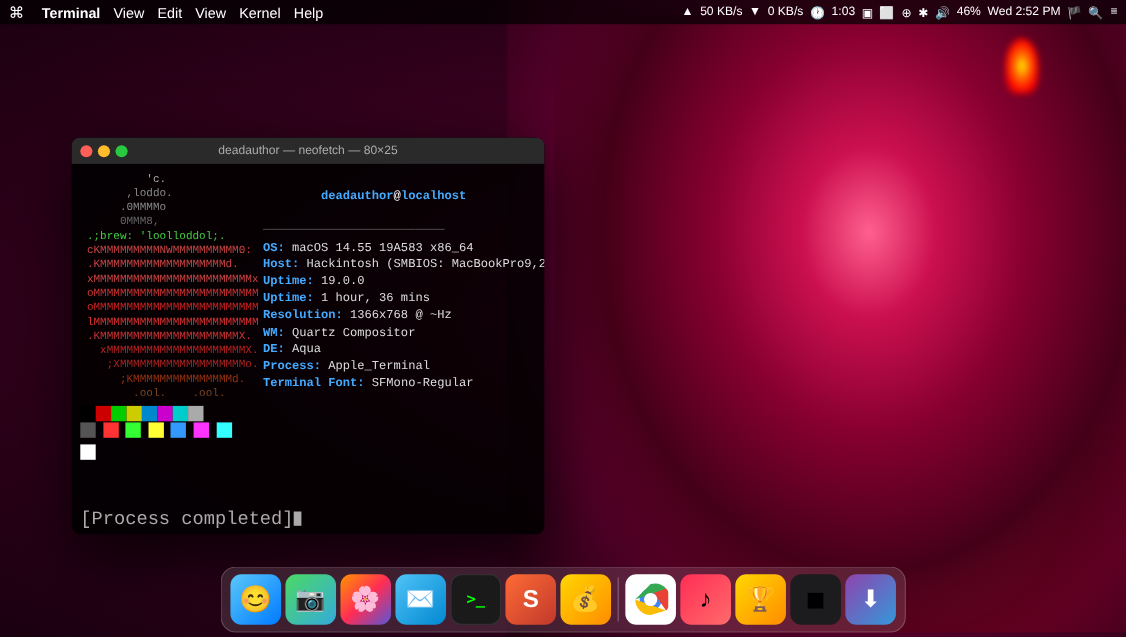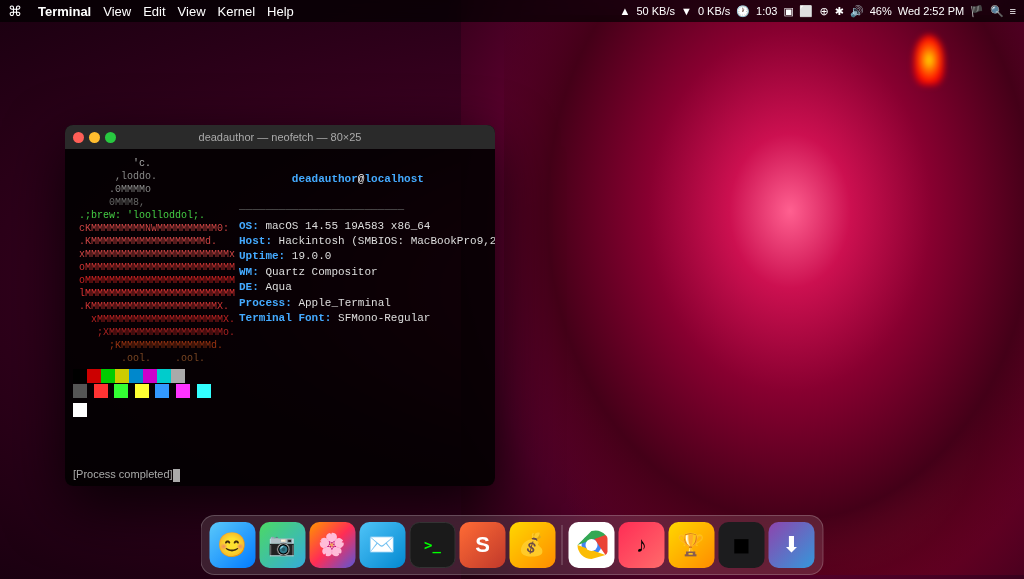--- a/index.html
+++ b/index.html
@@ -187,22 +187,22 @@
     .swatch {
       width: 16px;
       height: 16px;
     }
 
     #terminal-bottom {
       position: absolute;
       bottom: 0; left: 0; right: 0;
       padding: 4px 8px;
       color: #aaa;
-      font-family: Liberation Sans, sans-serif;
-      font-size: 11px;
+      font-family: Liberation Mono, monospace;
+      font-size: 17px;
     }
 
     
     #dock {
       position: absolute;
       bottom: 4px;
       left: 50%;
       transform: translateX(-50%);
       height: 60px;
       background: rgba(255,255,255,0.12);
@@ -372,20 +372,22 @@
       </div>
     </div>
     <div id="sysinfo">
       <div class="info-line">
         <span style="color:#44aaff;font-weight:bold">deadauthor</span><span style="color:#fff">@</span><span style="color:#44aaff;font-weight:bold">localhost</span>
       </div>
       <div class="info-line" style="color:#555555">─────────────────────────</div>
       <div class="info-line"><span class="info-label">OS: </span><span class="info-value">macOS 14.55 19A583 x86_64</span></div>
       <div class="info-line"><span class="info-label">Host: </span><span class="info-value">Hackintosh (SMBIOS: MacBookPro9,2)</span></div>
       <div class="info-line"><span class="info-label">Uptime: </span><span class="info-value">19.0.0</span></div>
+      <div class="info-line"><span class="info-label">Uptime: </span><span class="info-value">1 hour, 36 mins</span></div>
+      <div class="info-line"><span class="info-label">Resolution: </span><span class="info-value">1366x768 @ ~Hz</span></div>
       <div class="info-line"><span class="info-label">WM: </span><span class="info-value">Quartz Compositor</span></div>
       <div class="info-line"><span class="info-label">DE: </span><span class="info-value">Aqua</span></div>
       <div class="info-line"><span class="info-label">Process: </span><span class="info-value">Apple_Terminal</span></div>
       <div class="info-line"><span class="info-label">Terminal Font: </span><span class="info-value">SFMono-Regular</span></div>
 
     </div>
   </div>
   <div id="terminal-bottom">
     <span>[Process completed]</span><span style="background:#aaa;width:7px;height:13px;display:inline-block;vertical-align:middle"></span>
   </div>

